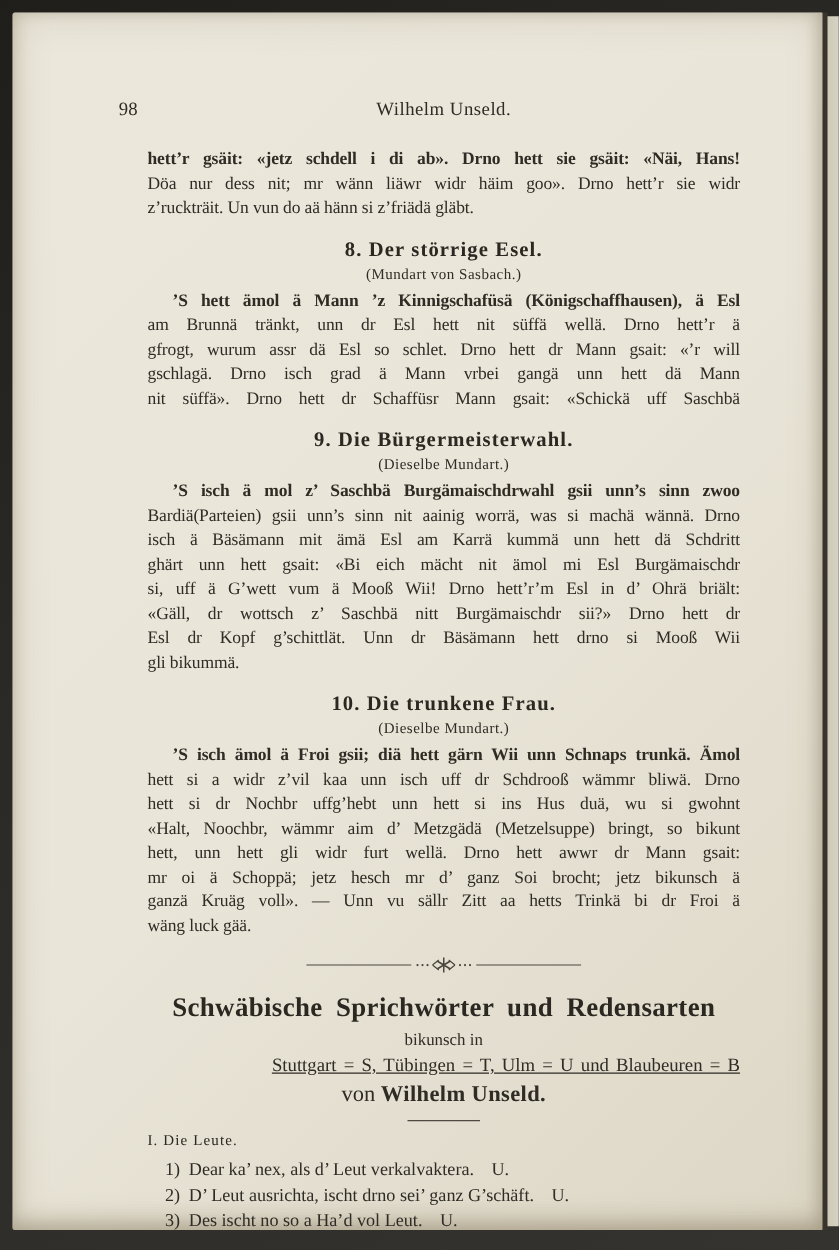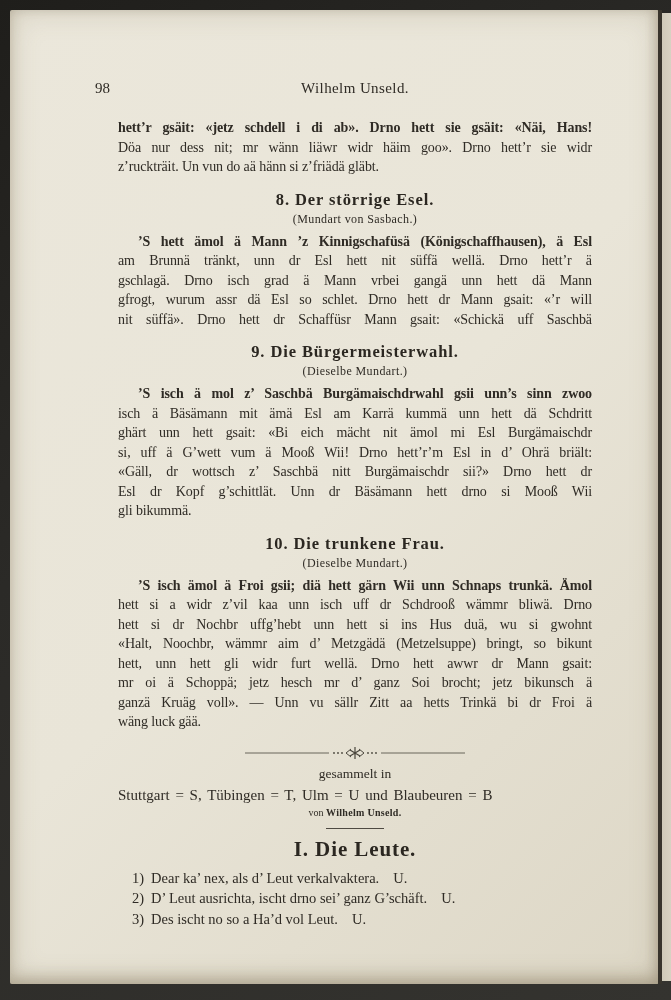--- a/index.html
+++ b/index.html
@@ -33,26 +33,26 @@
     text-align:center;font-size:16.5px;font-weight:bold;letter-spacing:.9px;
     margin:13px 0 2px;color:#2b2721;
   }
   .story-note{text-align:center;font-size:12px;letter-spacing:.4px;margin-bottom:5px;}
   .divider{margin:13px auto 5px;display:flex;justify-content:center;}
   .collection-title{
     text-align:center;font-size:21.5px;font-weight:bold;letter-spacing:.3px;
     word-spacing:5px;margin:14px 0 5px;color:#2b2721;
   }
   .collection-sub{text-align:center;font-size:13.5px;margin-bottom:5px;}
-  .collection-legend{text-align:left;font-size:15px;word-spacing:2px;margin-bottom:3px;}
-  .byline{text-align:center;font-size:10px;margin-top:2px;}
+  .collection-legend{text-align:right;font-size:15px;word-spacing:2px;margin-bottom:3px;text-decoration:underline;}
+  .byline{text-align:center;font-size:18px;margin-top:2px;}
   .byline b{letter-spacing:.3px;}
   .short-rule{width:58px;height:1px;background:#4e4a42;margin:10px auto 8px;}
   .chapter-title{
-    text-align:center;font-size:21px;font-weight:bold;letter-spacing:.9px;margin:2px 0 6px;
+    font-size:12px;font-weight:normal;letter-spacing:.9px;margin:2px 0 6px;
     color:#2b2721;
   }
   .proverbs{font-size:14.5px;line-height:20.5px;padding-left:14px;}
   .pnum{margin-right:7px;}
   .psrc{margin-left:14px;}
   svg line, svg path{stroke:#4a463d;}
   svg circle{fill:#4a463d;}
 </style>
 </head>
 <body>
@@ -72,31 +72,32 @@
         <div class="tline">Döa nur dess nit; mr wänn liäwr widr häim goo».  Drno hett’r sie widr</div>
         <div class="tline last">z’ruckträit.  Un vun do aä hänn si z’friädä gläbt.</div>
       </div>
 
     <div class="story">
       <div class="story-title">8. Der störrige Esel.</div>
       <div class="story-note">(Mundart von Sasbach.)</div>
       <div class="para">
           <div class="tline first">’S hett ämol ä Mann ’z Kinnigschafüsä (Königschaffhausen), ä Esl</div>
           <div class="tline">am Brunnä tränkt, unn dr Esl hett nit süffä wellä.  Drno hett’r ä</div>
+          <div class="tline">gfrogt, wurum assr dä Esl so schlet. Drno hett dr Mann gsait: «’r will</div>
           <div class="tline">gschlagä.  Drno isch grad ä Mann vrbei gangä unn hett dä Mann</div>
-          <div class="tline">gfrogt, wurum assr dä Esl so schlet. Drno hett dr Mann gsait: «’r will</div>
           <div class="tline">nit süffä».  Drno hett dr Schaffüsr Mann gsait: «Schickä uff Saschbä</div>
         </div>
     </div>
 
     <div class="story">
       <div class="story-title">9. Die Bürgermeisterwahl.</div>
       <div class="story-note">(Dieselbe Mundart.)</div>
       <div class="para">
           <div class="tline first">’S isch ä mol z’ Saschbä Burgämaischdrwahl gsii unn’s sinn zwoo</div>
+          <div class="tline">Bardiä(Parteien) gsii unn’s sinn nit aainig worrä, was si machä wännä.  Drno</div>
           <div class="tline">isch ä Bäsämann mit ämä Esl am Karrä kummä unn hett dä Schdritt</div>
           <div class="tline">ghärt unn hett gsait: «Bi eich mächt nit ämol mi Esl Burgämaischdr</div>
           <div class="tline">si, uff ä G’wett vum ä Mooß Wii!  Drno hett’r’m Esl in d’ Ohrä briält:</div>
           <div class="tline">«Gäll, dr wottsch z’ Saschbä nitt Burgämaischdr sii?»  Drno hett dr</div>
           <div class="tline">Esl dr Kopf g’schittlät.  Unn dr Bäsämann hett drno si Mooß Wii</div>
           <div class="tline last">gli bikummä.</div>
         </div>
     </div>
 
     <div class="story">
@@ -124,21 +125,22 @@
         <circle cx="123" cy="8" r="0.9"></circle>
           <circle cx="127" cy="8" r="0.9"></circle>
           <circle cx="131" cy="8" r="0.9"></circle>
         <path d="M101 8 L106 4 M101 8 L106 12" fill="none" stroke-width="1"></path>
         <path d="M119 8 L114 4 M119 8 L114 12" fill="none" stroke-width="1"></path>
         <path d="M110 2 L110 14 M105 5 L115 11 M105 11 L115 5" fill="none" stroke-width="1.2"></path>
       </svg>
     </div>
 
     <div class="collection">
-      <div class="collection-sub">gesammelt in</div>
+      <div class="collection-title">Schwäbische Sprichwörter und Redensarten</div>
+      <div class="collection-sub">bikunsch in</div>
       <div class="collection-legend">Stuttgart = S, Tübingen = T, Ulm = U und Blaubeuren = B</div>
       <div class="byline">
         <span>von</span>
         <b>Wilhelm Unseld.</b>
       </div>
       <div class="short-rule"></div>
       <div class="chapter-title">I. Die Leute.</div>
       <div class="proverbs">
           <div class="proverb"><span class="pnum">1)</span><span>Dear ka’ nex, als d’ Leut verkalvaktera.</span><span class="psrc">U.</span></div>
           <div class="proverb"><span class="pnum">2)</span><span>D’ Leut ausrichta, ischt drno sei’ ganz G’schäft.</span><span class="psrc">U.</span></div>

